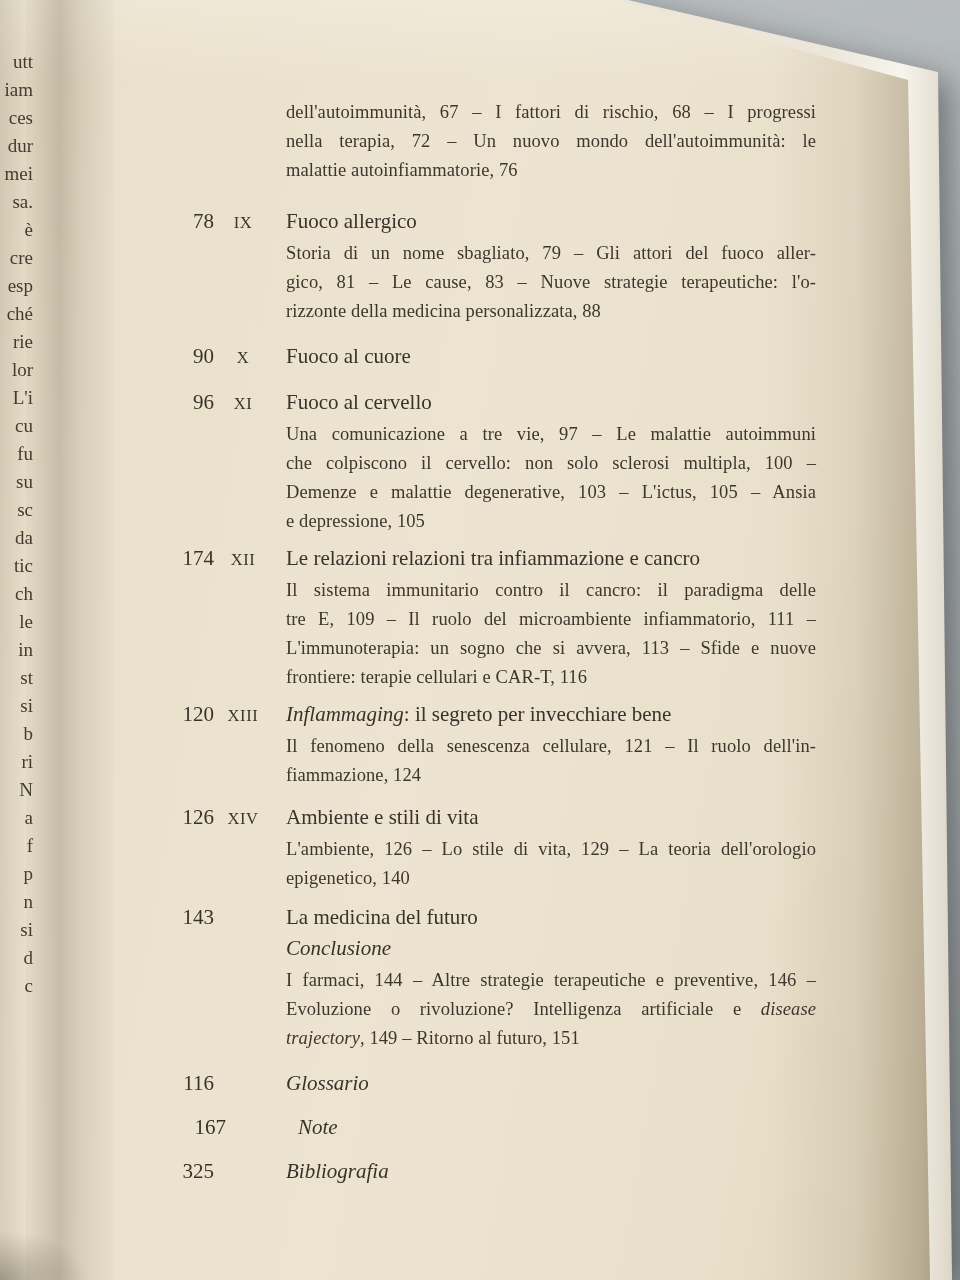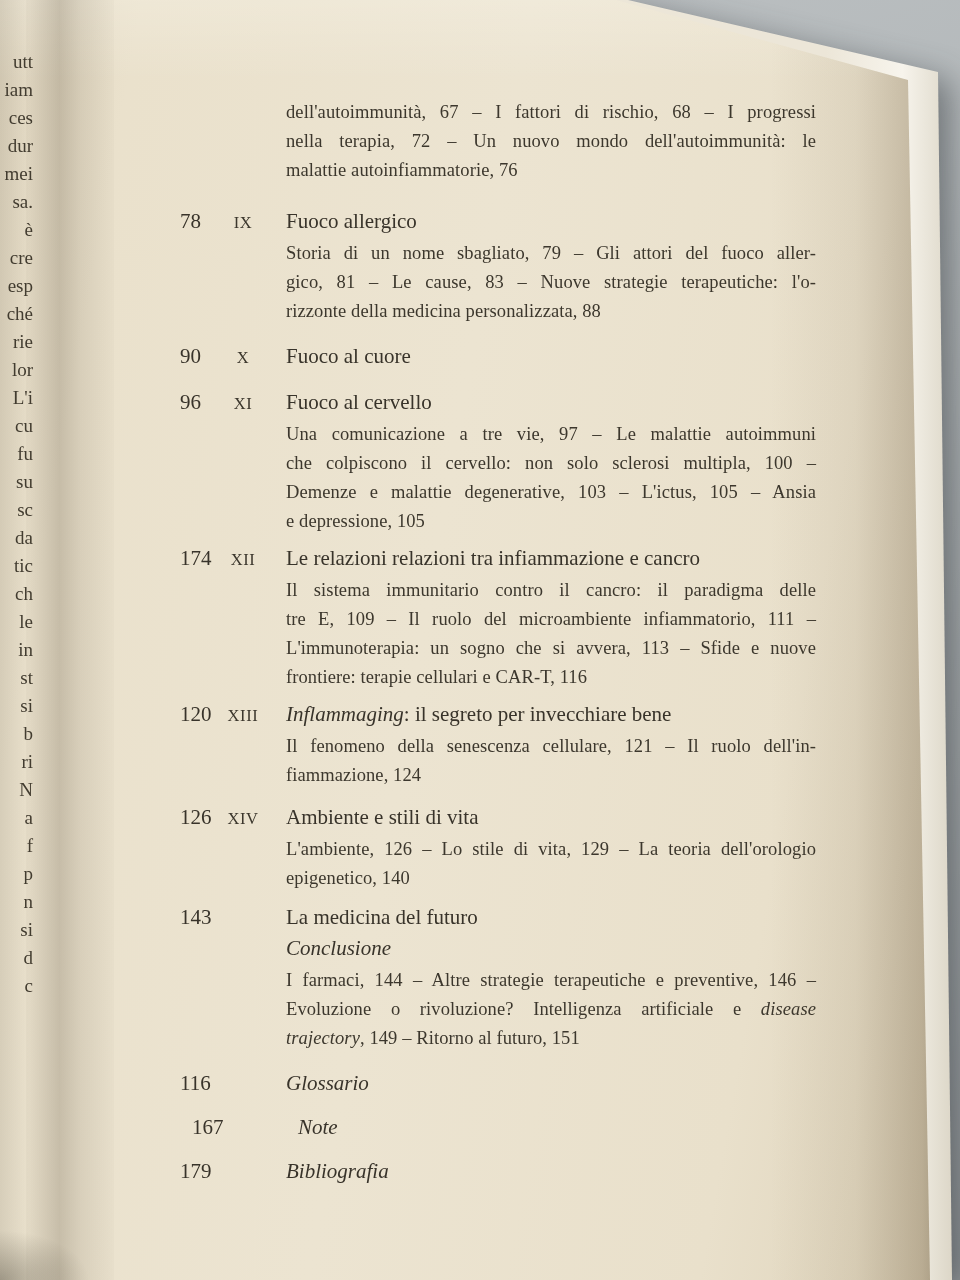--- a/index.html
+++ b/index.html
@@ -47,21 +47,21 @@
   .entry[data-page="96"]{margin-top:15px;}
   .entry[data-page="108"]{margin-top:7px;}
   .entry[data-page="120"]{margin-top:7px;}
   .entry[data-page="126"]{margin-top:12px;}
   .entry[data-page="143"]{margin-top:9px;}
   .entry[data-page="153"]{margin-top:15px;}
   .entry[data-page="167"]{margin-top:13px;margin-left:12px;}
   .entry[data-page="179"]{margin-top:13px;}
 
   .ehead{display:grid;grid-template-columns:34px 58px 1fr;align-items:baseline;}
-  .enum{font-size:21px;color:#38332a;}
+  .enum{text-align:right;font-size:21px;color:#38332a;}
   .enumeral{text-align:center;font-size:16.5px;letter-spacing:0.6px;color:#3c372d;}
   .etitle{padding-left:14px;font-size:21px;color:#38332a;}
   .tline{line-height:31px;}
   .edetails{margin-left:106px;width:530px;margin-top:2px;}
 </style>
 </head>
 <body>
 
 <div class="photo">
   <div class="book-wrap">
@@ -220,21 +220,21 @@
               <div class="ehead">
                 <div class="enum">167</div>
                 <div class="enumeral"></div>
                 <div class="etitle">
                   <div class="tline"><span class="it">Note</span></div>
                 </div>
               </div>
             </div>
             <div class="entry" data-page="179">
               <div class="ehead">
-                <div class="enum">179</div>
+                <div class="enum">325</div>
                 <div class="enumeral"></div>
                 <div class="etitle">
                   <div class="tline"><span class="it">Bibliografia</span></div>
                 </div>
               </div>
             </div>
           </div>
       </div>
       <div class="edge-shade"></div>
       <div class="bl-shade"></div>

